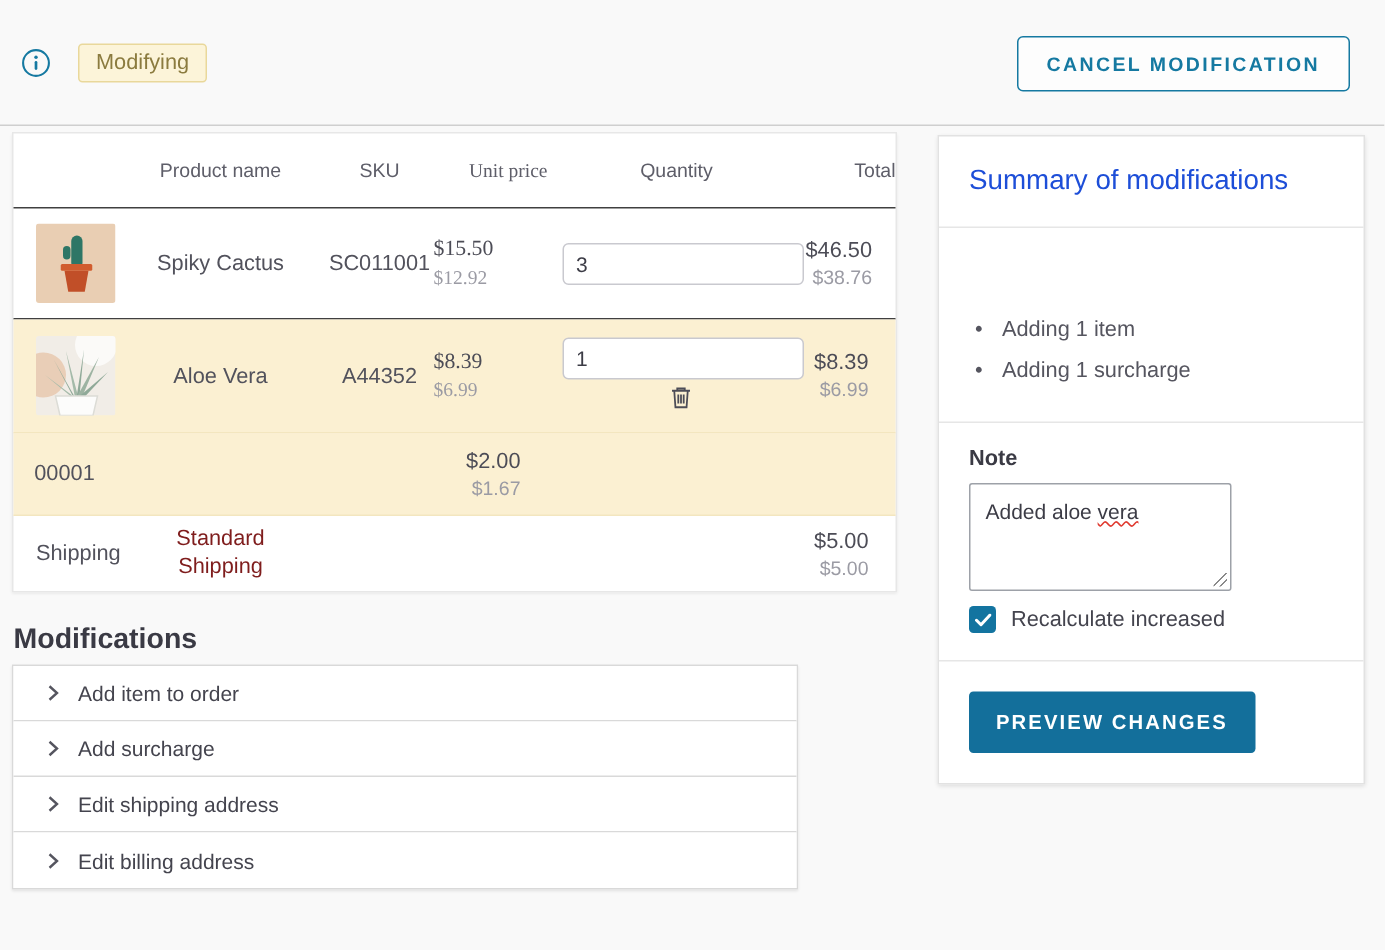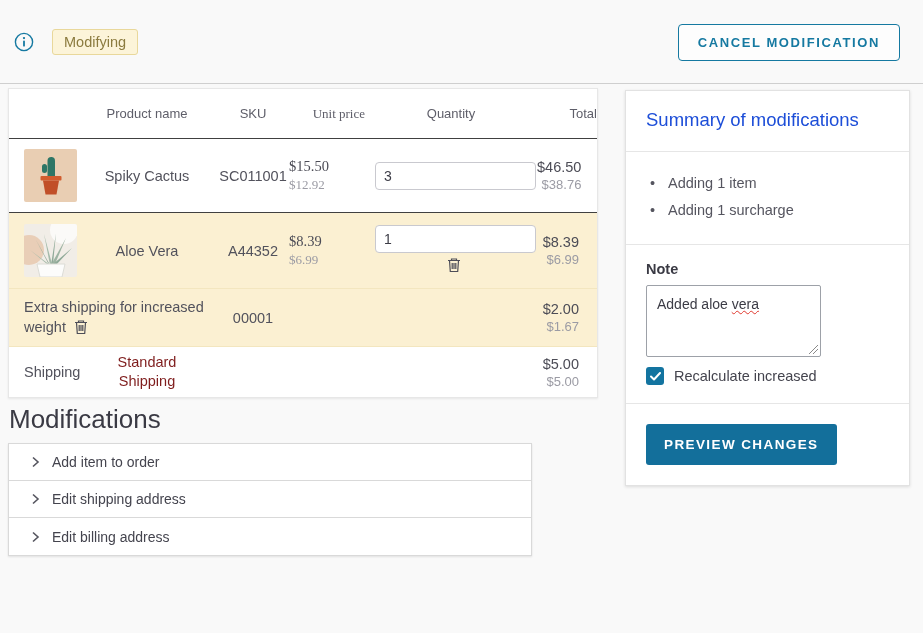--- a/index.html
+++ b/index.html
@@ -69,22 +69,22 @@
   .qty-trash { margin:4px 0 0 72px; cursor:pointer; background:none; border:none; padding:0; }
   .surcharge-cell {
     grid-column:1 / span 2; padding:8px 0 8px 15px;
     font-size:14.5px; color:#52525c; line-height:20px; max-width:195px;
   }
   .inline-trash { vertical-align:-3px; margin-left:8px; cursor:pointer; background:none; border:none; padding:0; }
   .ship-label { padding-left:15px; font-size:14.5px; color:#52525c; grid-column:1; }
   .ship-name  { font-size:14.5px; color:#7f1d1d; text-align:center; line-height:19px; max-width:110px; margin:0 auto; }
   
   .mods-title {
-    position:absolute; left:9px; top:404px;
-    font-size:26px; color:#3a3a44; font-weight:normal;
+    position:absolute; left:9px; top:416px;
+    font-size:19px; color:#3a3a44; font-weight:bold;
   }
   .accordion {
     position:absolute; left:8px; top:443px; width:524px;
     background:#fff; border:1px solid #d9d9d9;
     box-shadow:0 1px 2px rgba(0,0,0,.10);
   }
   .acc-item {
     height:37px; display:flex; align-items:center;
     border-bottom:1px solid #d9d9d9; cursor:pointer; background:#fff;
   }
@@ -93,21 +93,21 @@
   .acc-label { margin-left:12px; font-size:14px; color:#44444e; }
   
   .summary-card {
     position:absolute; left:625px; top:90px; width:285px;
     background:#fff; border:1px solid #e2e2e2;
     box-shadow:0 1px 3px rgba(0,0,0,.12);
   }
   .sum-section { border-bottom:1px solid #e6e6e6; padding:16px 20px; }
   .sum-section:last-child { border-bottom:none; }
   .sum-title { font-size:18.5px; color:#1d4ed8; font-weight:normal; padding:2px 0 4px; }
-  .sum-bullets { list-style:none; padding:2px 0 4px; }
+  .sum-bullets { list-style:none; padding:2px 0 4px;margin-top:37px; }
   .sum-bullets li {
     font-size:14.5px; color:#55555f; line-height:27px; padding-left:22px; position:relative;
   }
   .sum-bullets li::before {
     content:"•"; position:absolute; left:4px; color:#55555f;
   }
   .note-label { font-size:14.5px; color:#3a3a44; font-weight:bold; display:block; margin-bottom:8px; }
   .note-box {
     width:175px; height:72px; border:1px solid #9da1a8; border-radius:2px;
     font-size:14px; color:#3c3c46; padding:9px 10px; background:#fff;
@@ -207,25 +207,20 @@
         </svg>
       </button>
     </div>
     <div class="c-total">
       <div class="price-main">$8.39</div>
       <div class="price-sub">$6.99</div>
     </div>
   </div>
 
   <div class="trow highlight" style="min-height:55px;">
-    <div class="surcharge-cell">
-      <span>Extra shipping for increased weight</span><button class="inline-trash"><svg width="14" height="16" viewBox="0 0 14 16">
-            <path d="M1 3.5 h12 M4.5 3.5 V2 h5 v1.5 M2.5 3.5 l0.8 11 h7.4 l0.8 -11 M5.2 6 v6 M7 6 v6 M8.8 6 v6" fill="none" stroke="#4d4d57" stroke-width="1.2"></path>
-          </svg></button>
-    </div>
     <div class="cell-sku">00001</div>
     <div></div>
     <div></div>
     <div class="c-total">
       <div class="price-main">$2.00</div>
       <div class="price-sub">$1.67</div>
     </div>
   </div>
 
   <div class="trow" style="min-height:50px;">
@@ -244,20 +239,28 @@
 <h2 class="mods-title">Modifications</h2>
 
 <div class="accordion">
   <div class="acc-item">
     <span class="acc-chevron">
       <svg width="9" height="12" viewBox="0 0 9 12">
           <path d="M2 1.5 L7 6 L2 10.5" fill="none" stroke="#55555f" stroke-width="1.6"></path>
         </svg>
     </span>
     <span class="acc-label">Add item to order</span>
+  </div>
+  <div class="acc-item">
+    <span class="acc-chevron">
+      <svg width="9" height="12" viewBox="0 0 9 12">
+          <path d="M2 1.5 L7 6 L2 10.5" fill="none" stroke="#55555f" stroke-width="1.6"></path>
+        </svg>
+    </span>
+    <span class="acc-label">Add surcharge</span>
   </div>
   <div class="acc-item">
     <span class="acc-chevron">
       <svg width="9" height="12" viewBox="0 0 9 12">
           <path d="M2 1.5 L7 6 L2 10.5" fill="none" stroke="#55555f" stroke-width="1.6"></path>
         </svg>
     </span>
     <span class="acc-label">Edit shipping address</span>
   </div>
   <div class="acc-item">

